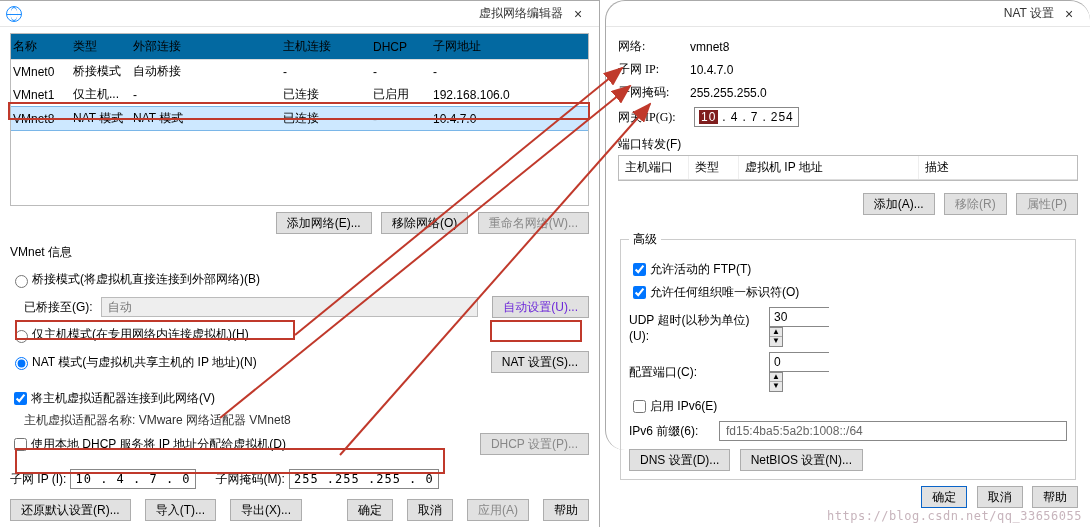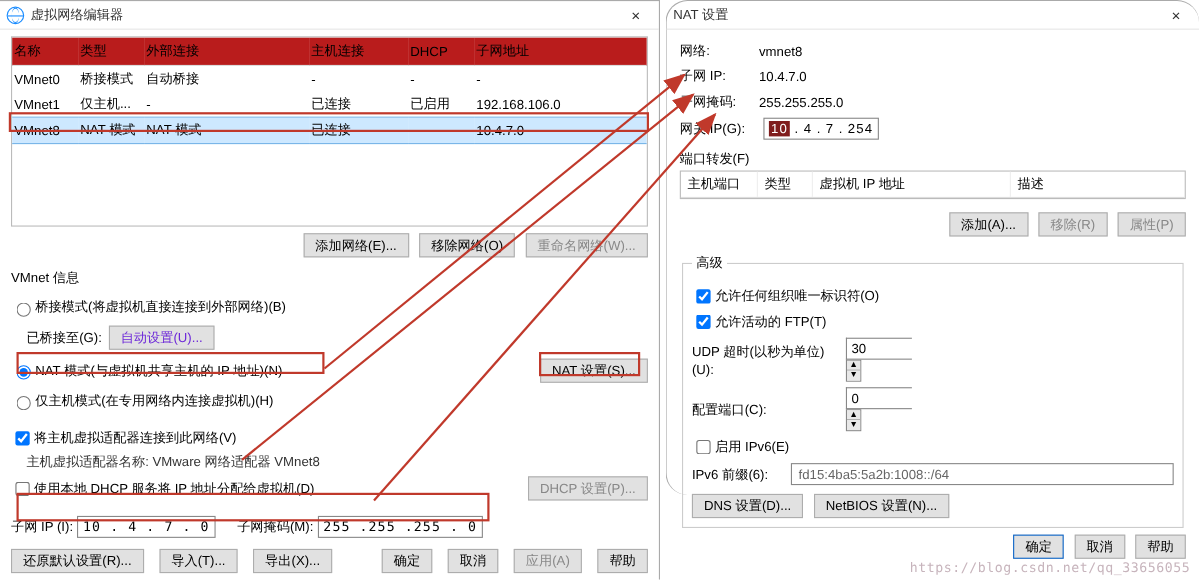--- a/index.html
+++ b/index.html
@@ -1,50 +1,50 @@
 <!DOCTYPE html>
 <html><head>
 <meta charset="utf-8">
 <style>
   * { box-sizing: border-box; font-family: "Microsoft YaHei", "Segoe UI", Tahoma, sans-serif; font-size: 12px; }
   body { margin:0; padding:0; background:#fff; color:#000; position:relative; width:1090px; height:527px; overflow:hidden;}
   .window { position:absolute; border:1px solid #aaa; background:#fff; }
   .left-win { left:0; top:0; width:600px; height:527px; border-left:none; border-bottom:none;}
   .right-win { left:605px; top:0; width:485px; height:450px; border-right:none; border-bottom:none;border-radius:20px;}
   .titlebar { display:flex; align-items:center; height:26px; padding:0 6px; border-bottom:1px solid #e6e6e6;}
-  .titlebar .title { flex:1; margin-left:6px; color:#333;}
+  .titlebar .title { flex:1; margin-left:6px; color:#333;text-align:right;}
   .x-btn { width:30px; text-align:center; font-size:14px; color:#333; cursor:default;}
   .globe-icon { width:16px;height:16px; border:1.5px solid #1a8cff; border-radius:50%; position:relative;}
   .globe-icon::after{content:"";position:absolute;left:0;right:0;top:0;bottom:0;border-top:1px solid #1a8cff;border-bottom:1px solid #1a8cff;border-radius:50%;transform:scaleX(.5);}
   .globe-icon::before{content:"";position:absolute;left:0;right:0;top:50%;height:1px;background:#1a8cff;}
 
   
   .left-body { padding:6px 10px; display:flex; flex-direction:column; height:calc(100% - 26px);}
   table.networks { border-collapse:collapse; width:100%;}
-  table.networks th { text-align:left; font-weight:400; padding:4px 2px; border-bottom:1px solid #ddd; background:#b91c1c;}
+  table.networks th { text-align:left; font-weight:400; padding:4px 2px; border-bottom:1px solid #ddd; background:#0369a1;}
   table.networks td { padding:3px 2px; white-space:nowrap;}
   tr.selected-row td { background:#cde8ff; border-top:1px solid #7ab6e8;border-bottom:1px solid #7ab6e8;}
   .tbl-wrap { border:1px solid #bbb; height:182px; overflow:hidden;}
   .btn { display:inline-block; height:22px; line-height:20px; padding:0 10px; border:1px solid #adadad; background:#e1e1e1; margin-left:6px; cursor:default;}
   .btn:first-child{margin-left:0;}
   .btn-row { text-align:right; margin:6px 0;}
   .group-lbl { margin-top:4px; margin-bottom:6px;}
   .radio-row,.check-row { display:flex; align-items:center; margin:4px 0;}
   .radio-row input,.check-row input{margin-right:4px;}
   .indent{margin-left:14px;}
   .ip-box{display:inline-flex;align-items:center;border:1px solid #888;height:20px;padding:0 4px;margin-left:4px;font-family:Consolas,monospace;letter-spacing:1px;}
   .ip-box.sel .oct:first-child{background:#7f1d1d;color:#fff;padding:0 2px;}
   .ip-box .dot{margin:0 4px;}
   .footer-btns{display:flex;gap:8px;justify-content:flex-start;margin-top:10px;}
   .footer-btns .spacer{flex:1;}
 
   
   .right-body{padding:8px 12px; display:flex;flex-direction:column;height:calc(100% - 26px);}
   .kv{display:flex;margin:3px 0;align-items:center;}
-  .kv .k{width:72px;}
+  .kv .k{width:72px;font-family:Liberation Serif, serif;}
   .port-table{border:1px solid #bbb;height:70px;margin:2px 0 6px 0;}
   .port-table .hdr{display:flex;border-bottom:1px solid #ddd;}
   .port-table .hdr span{padding:3px 6px;border-right:1px solid #eee;}
   .adv-group{border:1px solid #ccc;padding:8px;margin-top:10px;}
   .adv-group legend{padding:0 4px;}
   .num-row{display:flex;align-items:center;margin:5px 0;}
   .num-row .lbl{width:140px;}
   .num-input{display:flex;align-items:stretch;flex-direction:column;}
   .num-input input{width:60px;border:1px solid #888;border-right:none;padding:2px 4px;height:20px;}
   .spinner{display:flex;flex-direction:column;border:1px solid #888;width:14px;}
@@ -114,33 +114,34 @@
     </div>
 
     <div class="group-lbl">VMnet 信息</div>
 
     <div class="radio-row">
       <input type="radio" name="m" style="">
       <span>桥接模式(将虚拟机直接连接到外部网络)(B)</span>
     </div>
     <div class="radio-row indent">
       <span>已桥接至(G):</span>
+      <span style="flex:1;margin:0 8px;border:1px solid #bbb;background:#eee;color:#777;height:20px;line-height:18px;padding:0 6px">自动</span>
       <span class="btn" style="color:#6d28d9">自动设置(U)...</span>
+    </div>
+
+    <div class="radio-row">
+      <input type="radio" name="m" style="">
+      <span>仅主机模式(在专用网络内连接虚拟机)(H)</span>
     </div>
 
     <div class="radio-row">
       <input type="radio" name="m" checked="" style="">
       <span>NAT 模式(与虚拟机共享主机的 IP 地址)(N)</span>
       <span style="flex:1"></span>
       <span class="btn">NAT 设置(S)...</span>
-    </div>
-
-    <div class="radio-row">
-      <input type="radio" name="m" style="">
-      <span>仅主机模式(在专用网络内连接虚拟机)(H)</span>
     </div>
 
     <div style="height:8px"></div>
 
     <div class="check-row">
       <input type="checkbox" checked="" style="">
       <span>将主机虚拟适配器连接到此网络(V)</span>
     </div>
     <div class="indent" style="color:#333">主机虚拟适配器名称: VMware 网络适配器 VMnet8</div>
 
@@ -215,25 +216,25 @@
     <div class="btn-row">
       <span class="btn">添加(A)...</span>
       <span class="btn" style="color:#888">移除(R)</span>
       <span class="btn" style="color:#888">属性(P)</span>
     </div>
 
     <fieldset class="adv-group">
       <legend>高级</legend>
       <div class="check-row">
           <input type="checkbox" checked="" style="">
-          <span>允许任何组织唯一标识符(O)</span>
+          <span>允许活动的 FTP(T)</span>
         </div>
       <div class="check-row">
           <input type="checkbox" checked="" style="">
-          <span>允许活动的 FTP(T)</span>
+          <span>允许任何组织唯一标识符(O)</span>
         </div>
       <div class="num-row">
         <span class="lbl">UDP 超时(以秒为单位)(U):</span>
         <span class="num-input">
             <input value="30" style="">
             <span class="spinner">
               <div>▲</div>
               <div>▼</div>
             </span>
           </span>

